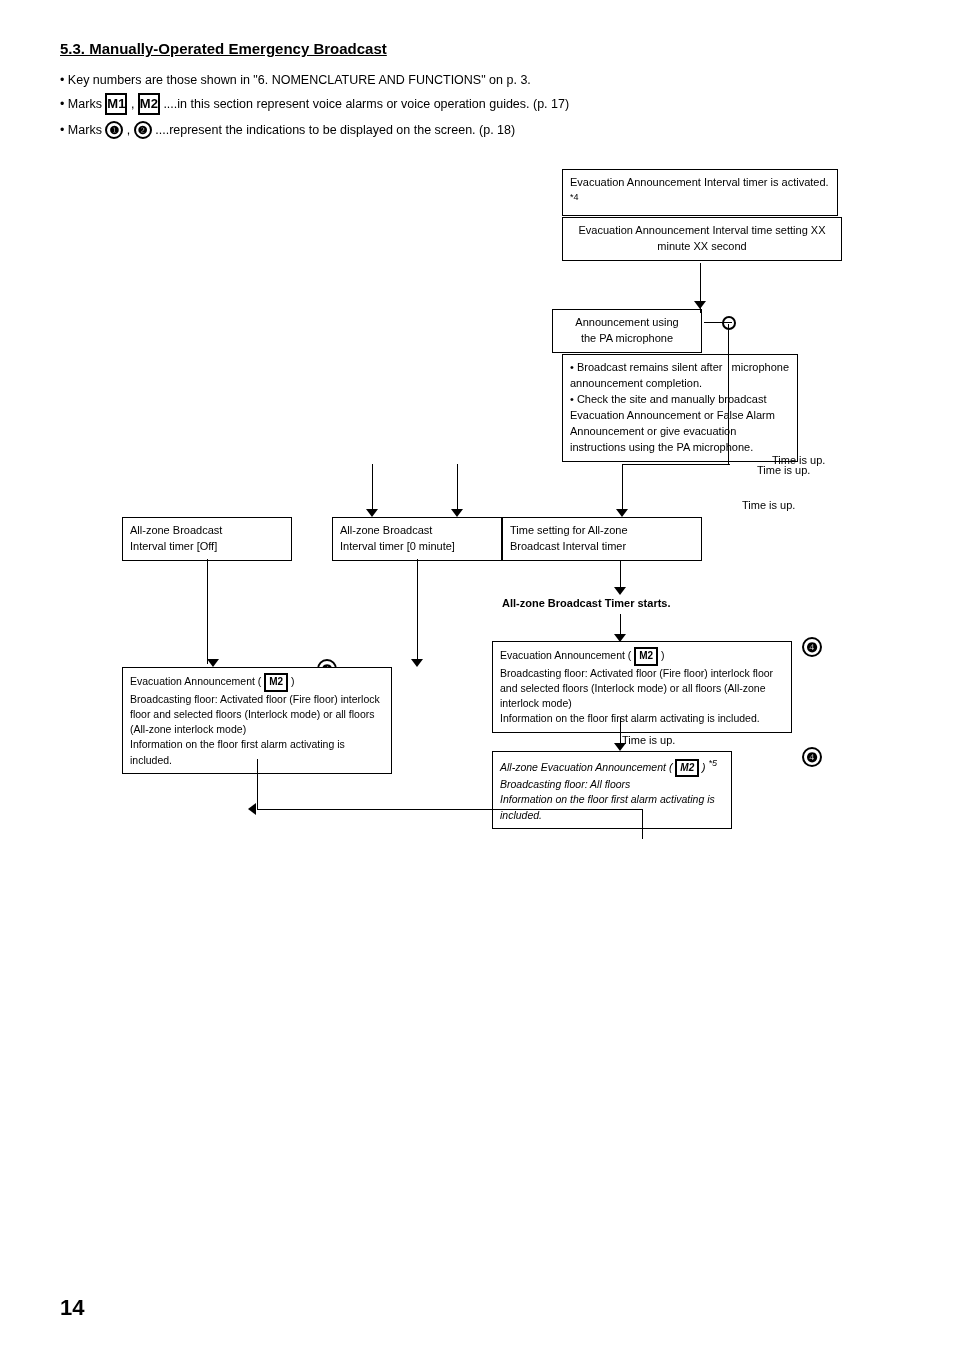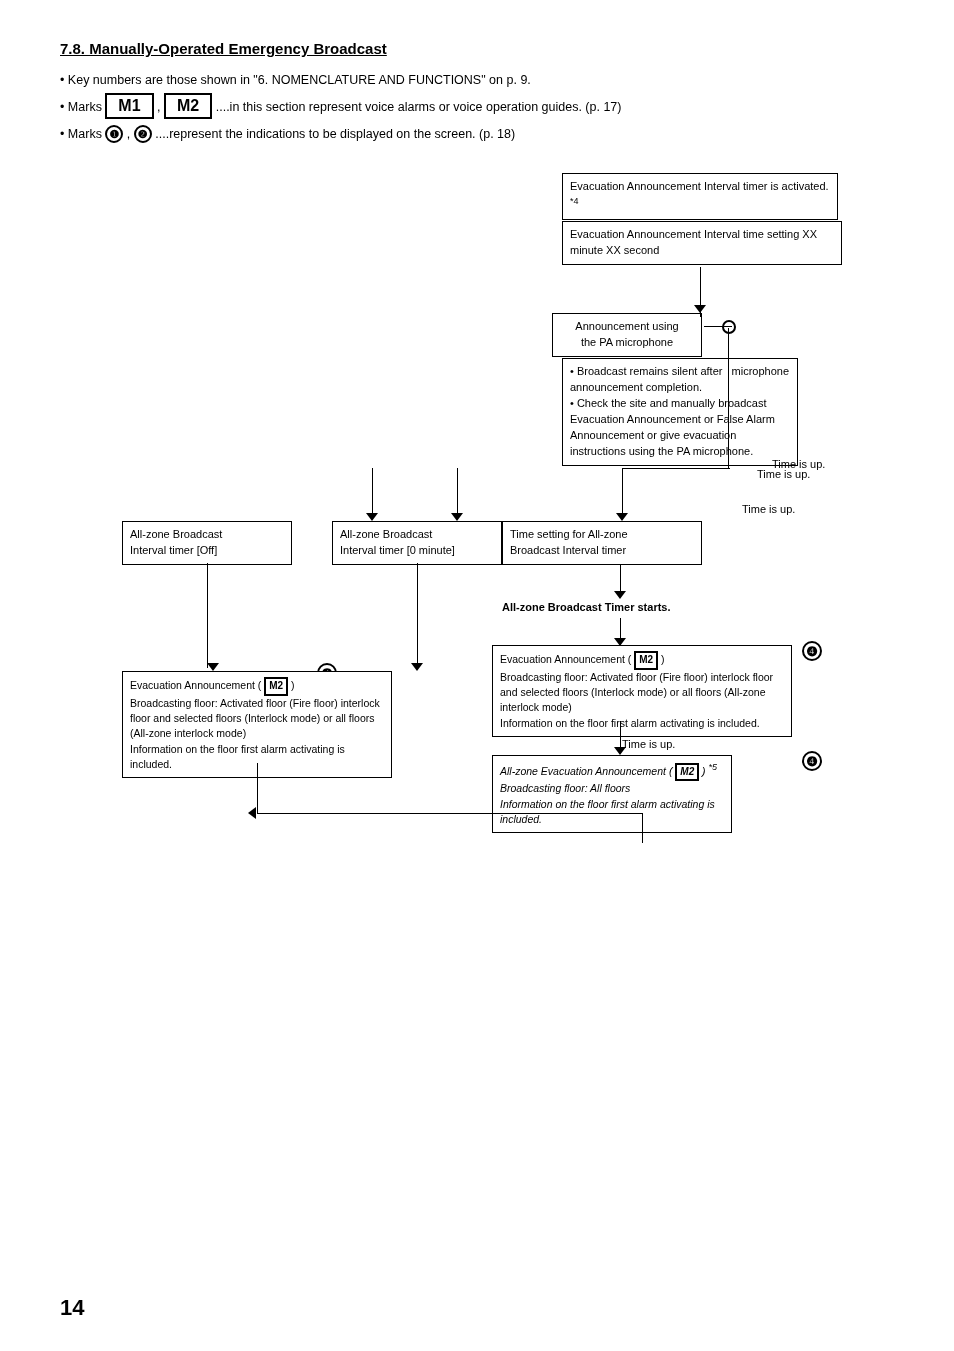--- a/index.html
+++ b/index.html
@@ -21,23 +21,23 @@
     .bullets {
       margin-bottom: 20px;
     }
     .bullets p {
       margin-bottom: 6px;
       font-size: 12.5px;
     }
     .badge {
       display: inline-block;
       border: 2px solid #000;
-      padding: 0 11px;
-      font-weight: bold;
-      font-size: 16px;
+      padding: 0 0;
+      font-weight: bold;
+      font-size: 13px;
       line-height: 1.4;
     }
     .circle-num {
       display: inline-flex;
       align-items: center;
       justify-content: center;
       width: 18px;
       height: 18px;
       border-radius: 50%;
       border: 2px solid #000;
@@ -115,34 +115,34 @@
     }
 
     .superscript {
       font-size: 9px;
       vertical-align: super;
     }
   </style>
 </head>
 <body>
 
-<h2>7.8. Manually-Operated Emergency Broadcast</h2>
+<h2>5.3. Manually-Operated Emergency Broadcast</h2>
 
 <div class="bullets">
-  <p>• Key numbers are those shown in "6. NOMENCLATURE AND FUNCTIONS" on p. 9.</p>
+  <p>• Key numbers are those shown in "6. NOMENCLATURE AND FUNCTIONS" on p. 3.</p>
   <p>• Marks <span class="badge">M1</span> , <span class="badge">M2</span> ....in this section represent voice alarms or voice operation guides. (p. 17)</p>
   <p>• Marks <span class="circle-num">❶</span> , <span class="circle-num">❷</span> ....represent the indications to be displayed on the screen. (p. 18)</p>
 </div>
 
 <div class="flowchart" style="height: 800px;">
 
   <div class="box" style="top:0; left:500px; width:276px;">
     Evacuation Announcement Interval timer is activated. <span class="superscript">*4</span>
   </div>
-  <div class="box" style="top:48px; left:500px; width:280px;">
+  <div class="box" style="top:48px; left:500px; width:280px;text-align:center;">
     Evacuation Announcement Interval time setting XX minute XX second
   </div>
 
   <div class="line-v" style="top:94px; left:638px; height:42px;"></div>
   <div class="arrow-down" style="top:132px; left:632px;"></div>
 
   <div class="box" style="top:140px; left:490px; width:150px; text-align:center;">
     Announcement using<br>the PA microphone
   </div>
 

